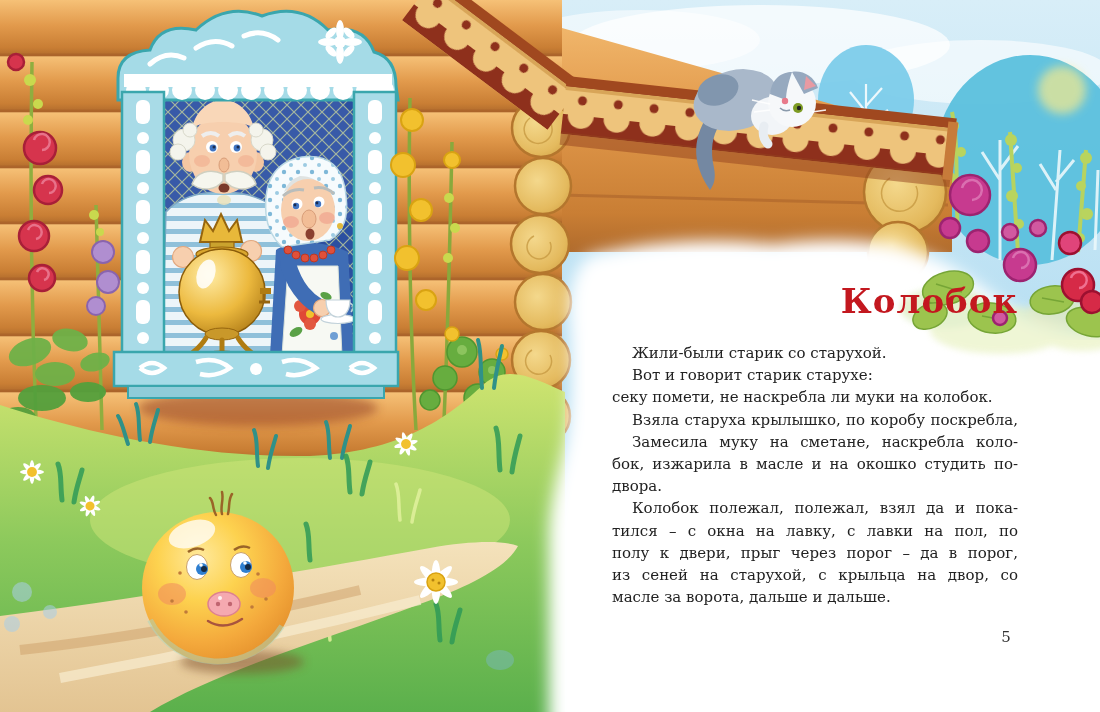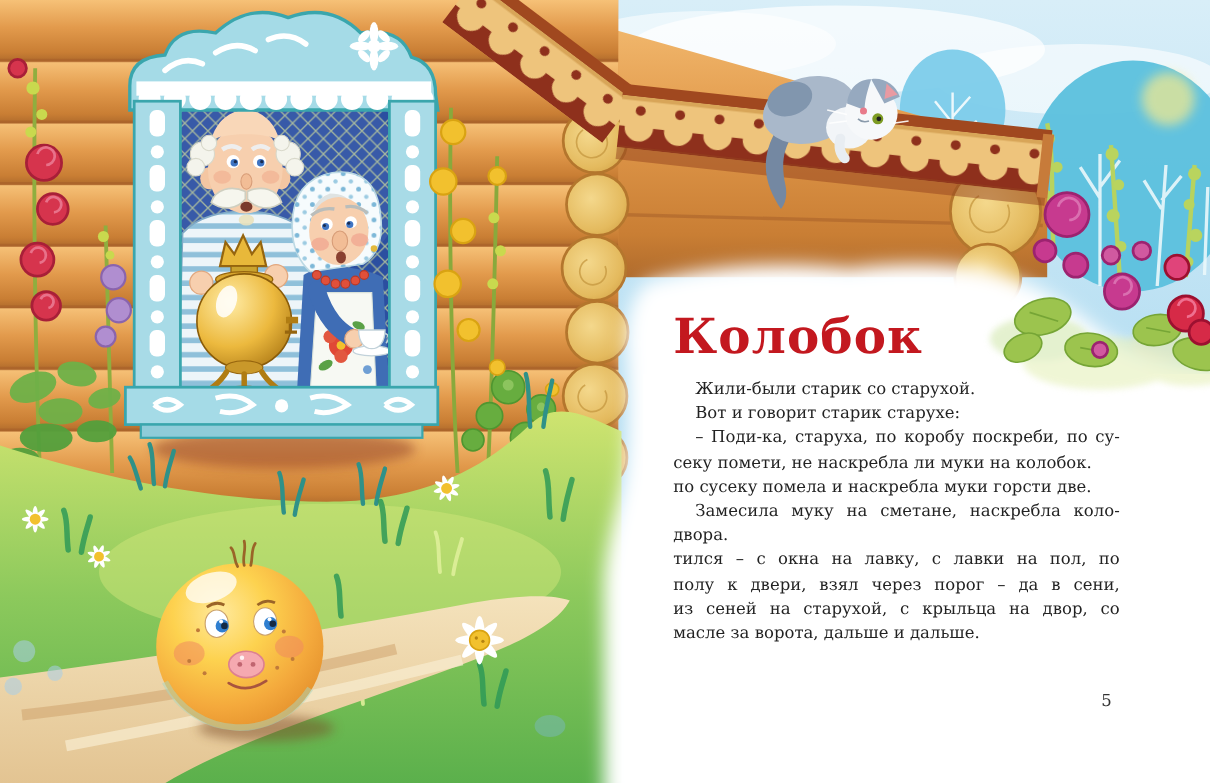--- a/index.html
+++ b/index.html
@@ -1,20 +1,20 @@
 <!DOCTYPE html>
 <html><head>
 <meta charset="utf-8">
 <style>
   html,body{margin:0;padding:0;background:#fff;}
   .canvas{position:relative;width:1100px;height:712px;overflow:hidden;background:#fff;
           font-family:"DejaVu Serif","Liberation Serif",serif;}
   .canvas svg{position:absolute;left:0;top:0;}
-  .story-title{position:absolute;left:612px;top:281px;width:406px;text-align:left;
-      font-size:44px;font-weight:bold;color:#c3181f;letter-spacing:1px;
+  .story-title{position:absolute;left:612px;top:281px;width:406px;text-align:right;
+      font-size:34px;font-weight:bold;color:#c3181f;letter-spacing:1px;
       font-family:"DejaVu Serif","Liberation Serif",serif;}
   .story-body{position:absolute;left:612px;top:342px;width:406px;color:#222;
       font-size:15px;line-height:22.2px;}
   .story-body .line{text-align:justify;text-align-last:justify;white-space:normal;height:22.2px;overflow:visible;}
   .story-body .line.last{text-align-last:left;}
   .story-body .line.first{text-indent:20px;}
   .page-num{position:absolute;left:986px;top:628px;width:40px;text-align:center;
       font-size:15px;color:#333;}
 </style>
 </head>
@@ -566,25 +566,26 @@
     <circle cx="1092" cy="302" r="11" fill="#d62a47"></circle>
   </g>
   <path d="M1071,278 a8,8 0 1 1 8,10" stroke="#ef7090" stroke-width="2.5" fill="none"></path>
 </g>
 </svg>
 
 <div class="story-title">Колобок</div>
 <div class="story-body" id="story-body">
       <div class="line first last">Жили-были старик со старухой.</div>
       <div class="line first last">Вот и говорит старик старухе:</div>
-      <div class="line first">– Поди-ка, старуха, по коробу поскреби, по су-</div>
       <div class="line last">секу помети, не наскребла ли муки на колобок.</div>
-      <div class="line last">по сусеку помела и наскребла муки горсти две.</div>
+      <div class="line first">Взяла старуха крылышко, по коробу поскребла,</div>
       <div class="line first">Замесила муку на сметане, наскребла коло-</div>
+      <div class="line">бок, изжарила в масле и на окошко студить по-</div>
       <div class="line last">двора.</div>
+      <div class="line first">Колобок полежал, полежал, взял да и пока-</div>
       <div class="line">тился – с окна на лавку, с лавки на пол, по</div>
-      <div class="line">полу к двери, взял через порог – да в сени,</div>
+      <div class="line">полу к двери, прыг через порог – да в порог,</div>
       <div class="line">из сеней на старухой, с крыльца на двор, со</div>
       <div class="line last">масле за ворота, дальше и дальше.</div>
     </div>
 <div class="page-num">5</div>
 
 </div>
 
 </body></html>

